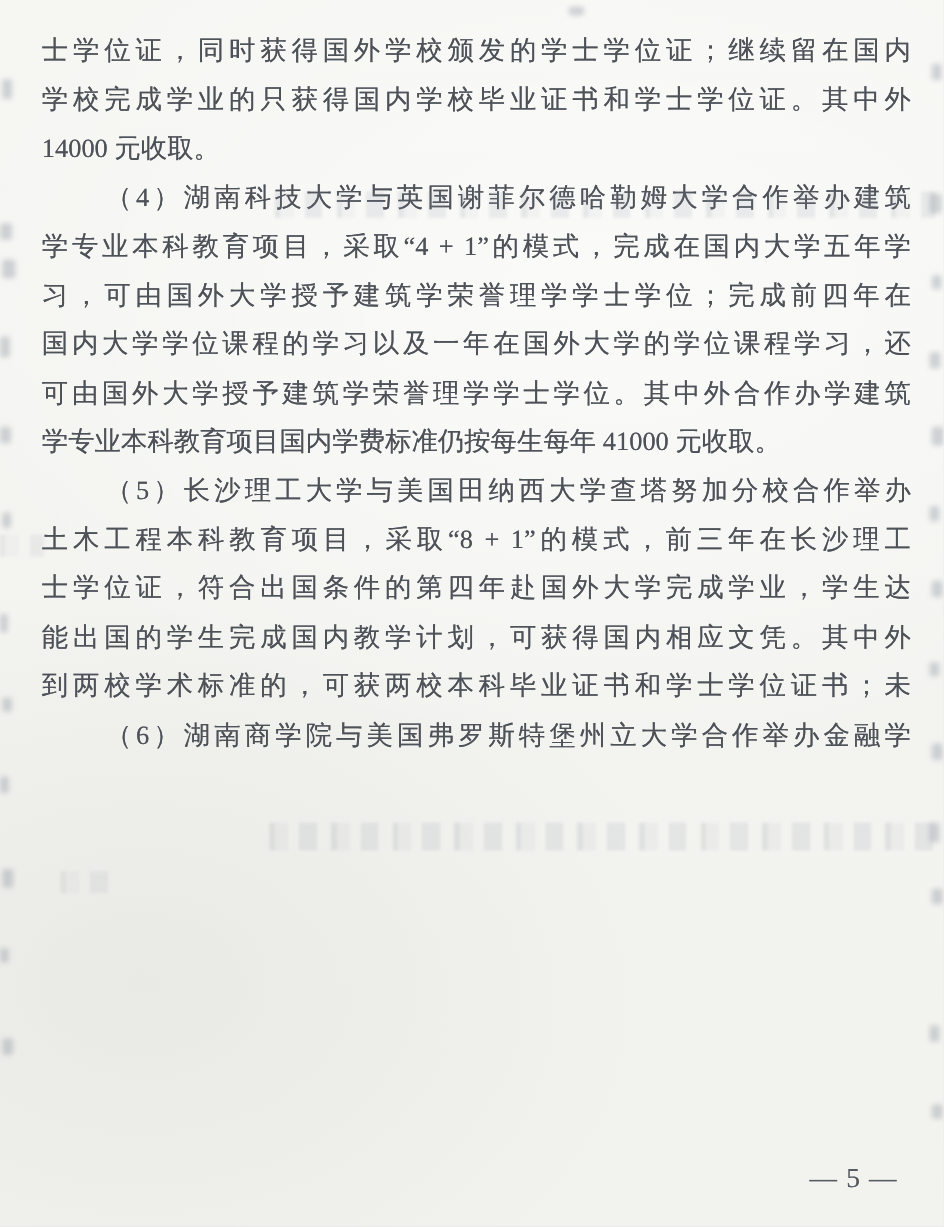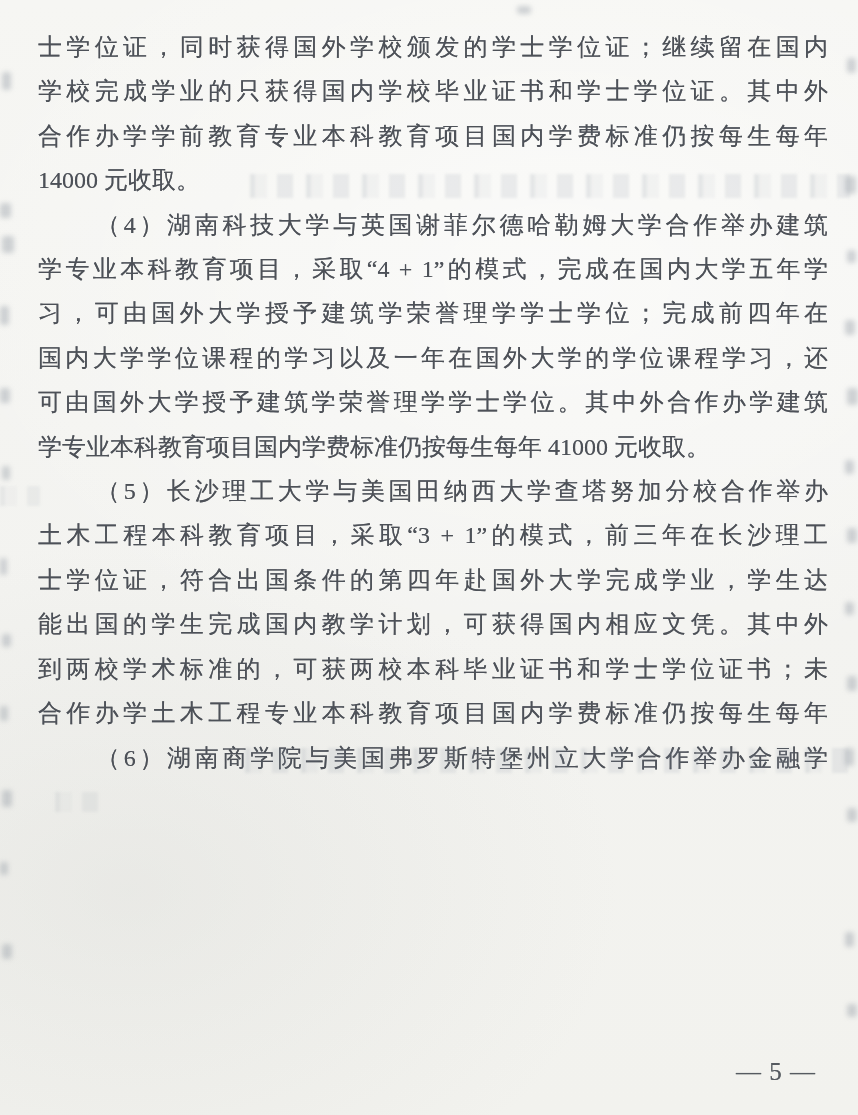--- a/index.html
+++ b/index.html
@@ -64,34 +64,32 @@
   }
 </style>
 </head>
 <body>
 
 <div class="page">
 
   <div class="doc">
     <p class="line">士学位证，同时获得国外学校颁发的学士学位证；继续留在国内</p>
     <p class="line">学校完成学业的只获得国内学校毕业证书和学士学位证。其中外</p>
-    <p class="line">合作办学学前教育专业本科教育项目国内学费标准仍按每生每年</p>
     <p class="line short">14000 元收取。</p>
     <p class="line indent">（4）湖南科技大学与英国谢菲尔德哈勒姆大学合作举办建筑</p>
     <p class="line">学专业本科教育项目，采取“4 + 1”的模式，完成在国内大学五年学</p>
     <p class="line">习，可由国外大学授予建筑学荣誉理学学士学位；完成前四年在</p>
     <p class="line">国内大学学位课程的学习以及一年在国外大学的学位课程学习，还</p>
     <p class="line">可由国外大学授予建筑学荣誉理学学士学位。其中外合作办学建筑</p>
     <p class="line short">学专业本科教育项目国内学费标准仍按每生每年 41000 元收取。</p>
     <p class="line indent">（5）长沙理工大学与美国田纳西大学查塔努加分校合作举办</p>
-    <p class="line">土木工程本科教育项目，采取“3 + 1”的模式，前三年在长沙理工</p>
+    <p class="line">土木工程本科教育项目，采取“8 + 1”的模式，前三年在长沙理工</p>
     <p class="line">士学位证，符合出国条件的第四年赴国外大学完成学业，学生达</p>
     <p class="line">能出国的学生完成国内教学计划，可获得国内相应文凭。其中外</p>
     <p class="line">到两校学术标准的，可获两校本科毕业证书和学士学位证书；未</p>
-    <p class="line">合作办学土木工程专业本科教育项目国内学费标准仍按每生每年</p>
     <p class="line indent">（6）湖南商学院与美国弗罗斯特堡州立大学合作举办金融学</p>
 
   </div>
 
   <div class="page-number">— 5 —</div>
 
   <div class="bleed-row" style="left:250px; top:174px; width:600px; height:24px;"></div>
   <div class="bleed-row" style="left:245px; top:748px; width:610px; height:25px;"></div>
   <div class="bleed-row" style="left:55px;  top:792px; width:50px;  height:20px; opacity:.35;"></div>
   <div class="bleed-row" style="left:0px;   top:486px; width:40px;  height:20px; opacity:.35;"></div>

